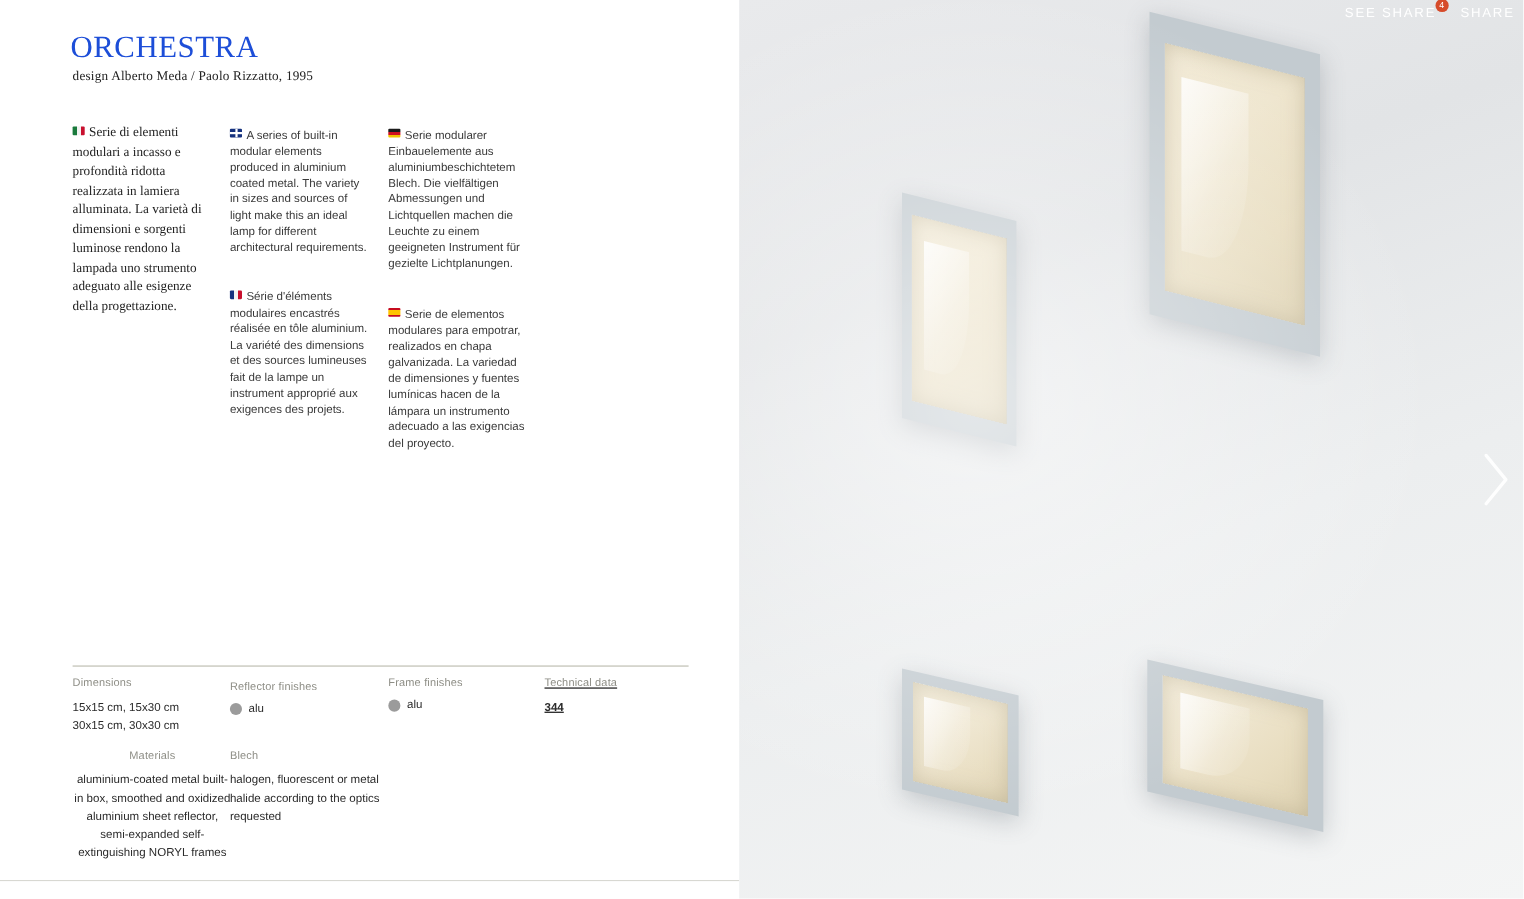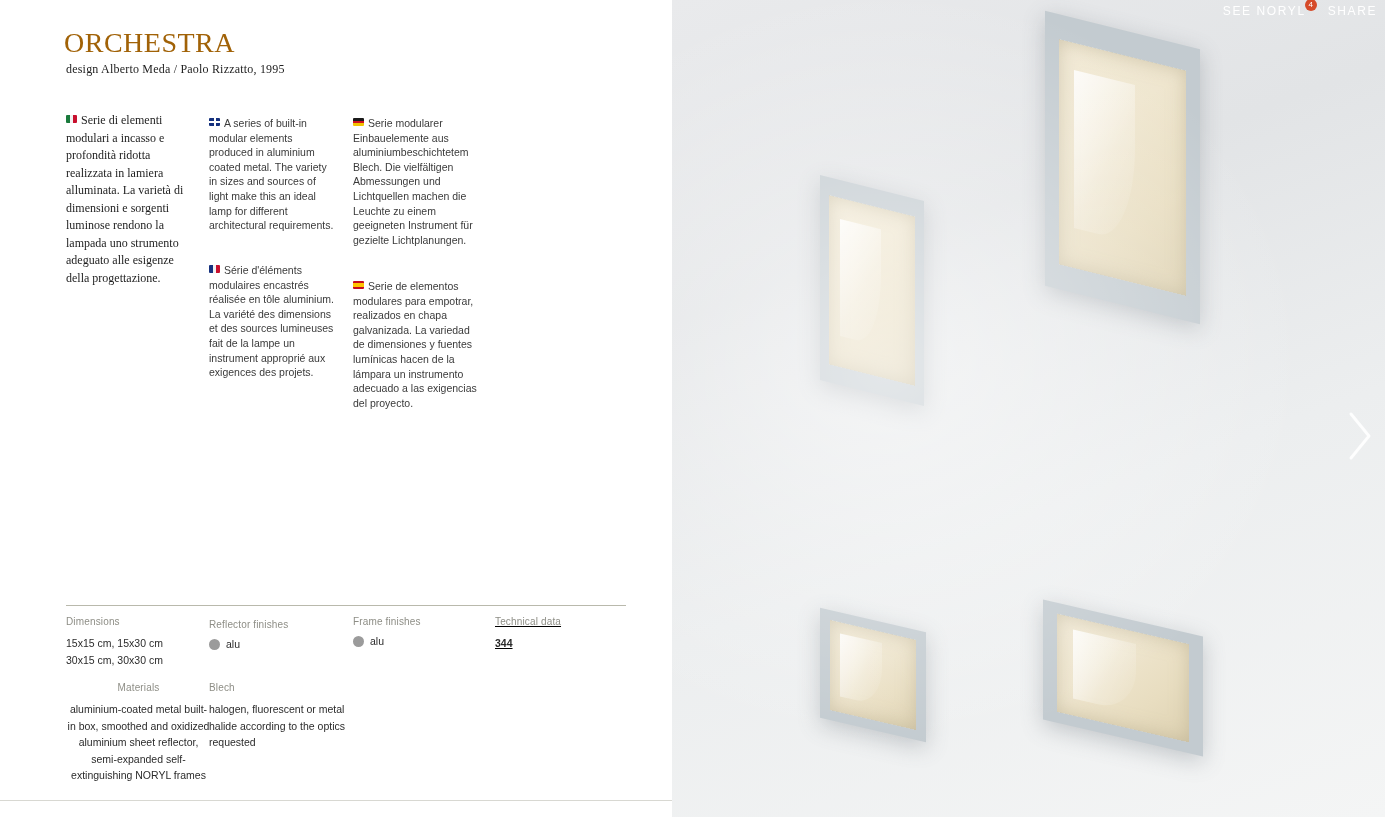--- a/index.html
+++ b/index.html
@@ -28,21 +28,21 @@
   }
 
   #product-title {
     position: absolute;
     left: 64px;
     top: 16px;
     font-family: "Liberation Serif", serif;
     font-size: 40px;
     line-height: 46px;
     letter-spacing: 0.5px;
-    color: #a16207;
+    color: #1d4ed8;
     font-weight: 400;
     font-variant: small-caps;
     text-transform: lowercase;
   }
 
   #product-designers {
     position: absolute;
     left: 66px;
     top: 62px;
     font-family: "Liberation Serif", serif;
@@ -364,21 +364,21 @@
     </div>
     <div class="lamp" id="lamp-rect-left">
       <div class="inner">
         <div class="glare"></div>
       </div>
     </div>
   </div>
 
   <div id="top-controls">
     <div class="ctrl">
-      <span>SEE NORYL</span>
+      <span>SEE SHARE</span>
       <span id="see-more-badge">4</span>
     </div>
     <div class="ctrl">
       <span>SHARE</span>
     </div>
   </div>
 
   <div id="next-arrow">
     <svg width="26" height="52" viewBox="0 0 26 52">
       <polyline points="4,4 22,26 4,48" fill="none" stroke="#ffffff" stroke-width="3" stroke-opacity="0.9" stroke-linecap="round" stroke-linejoin="round"></polyline>

